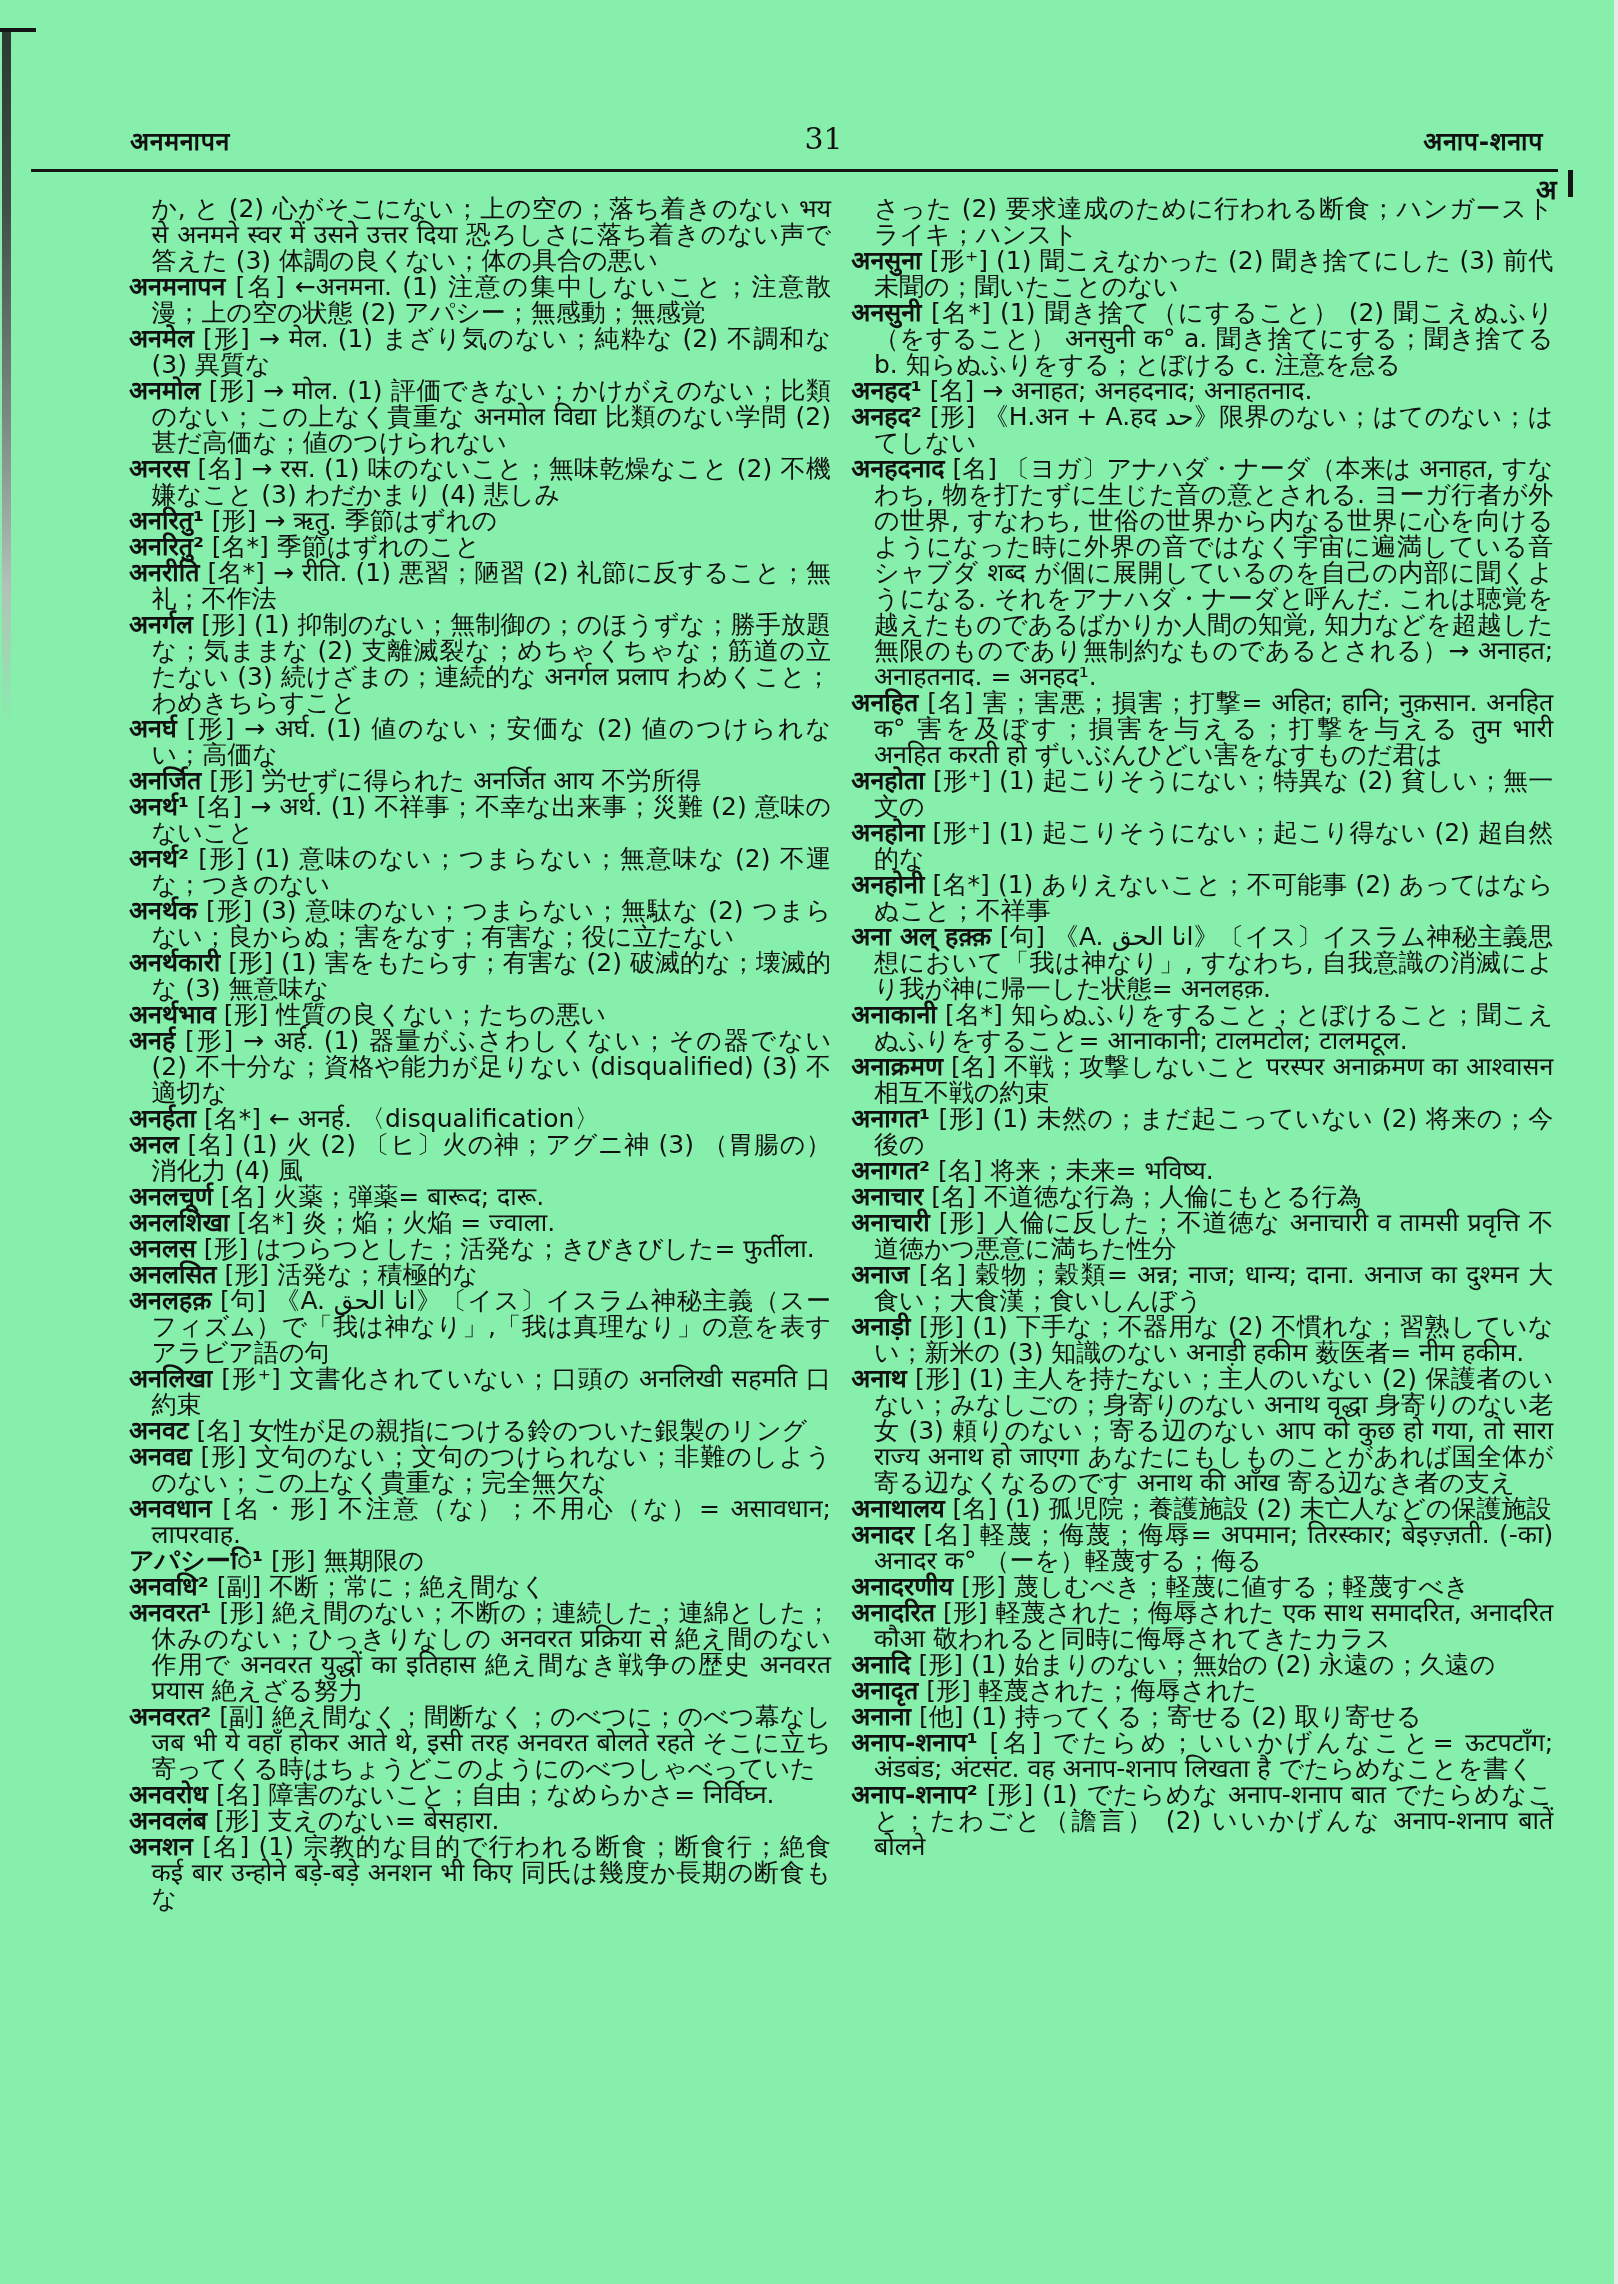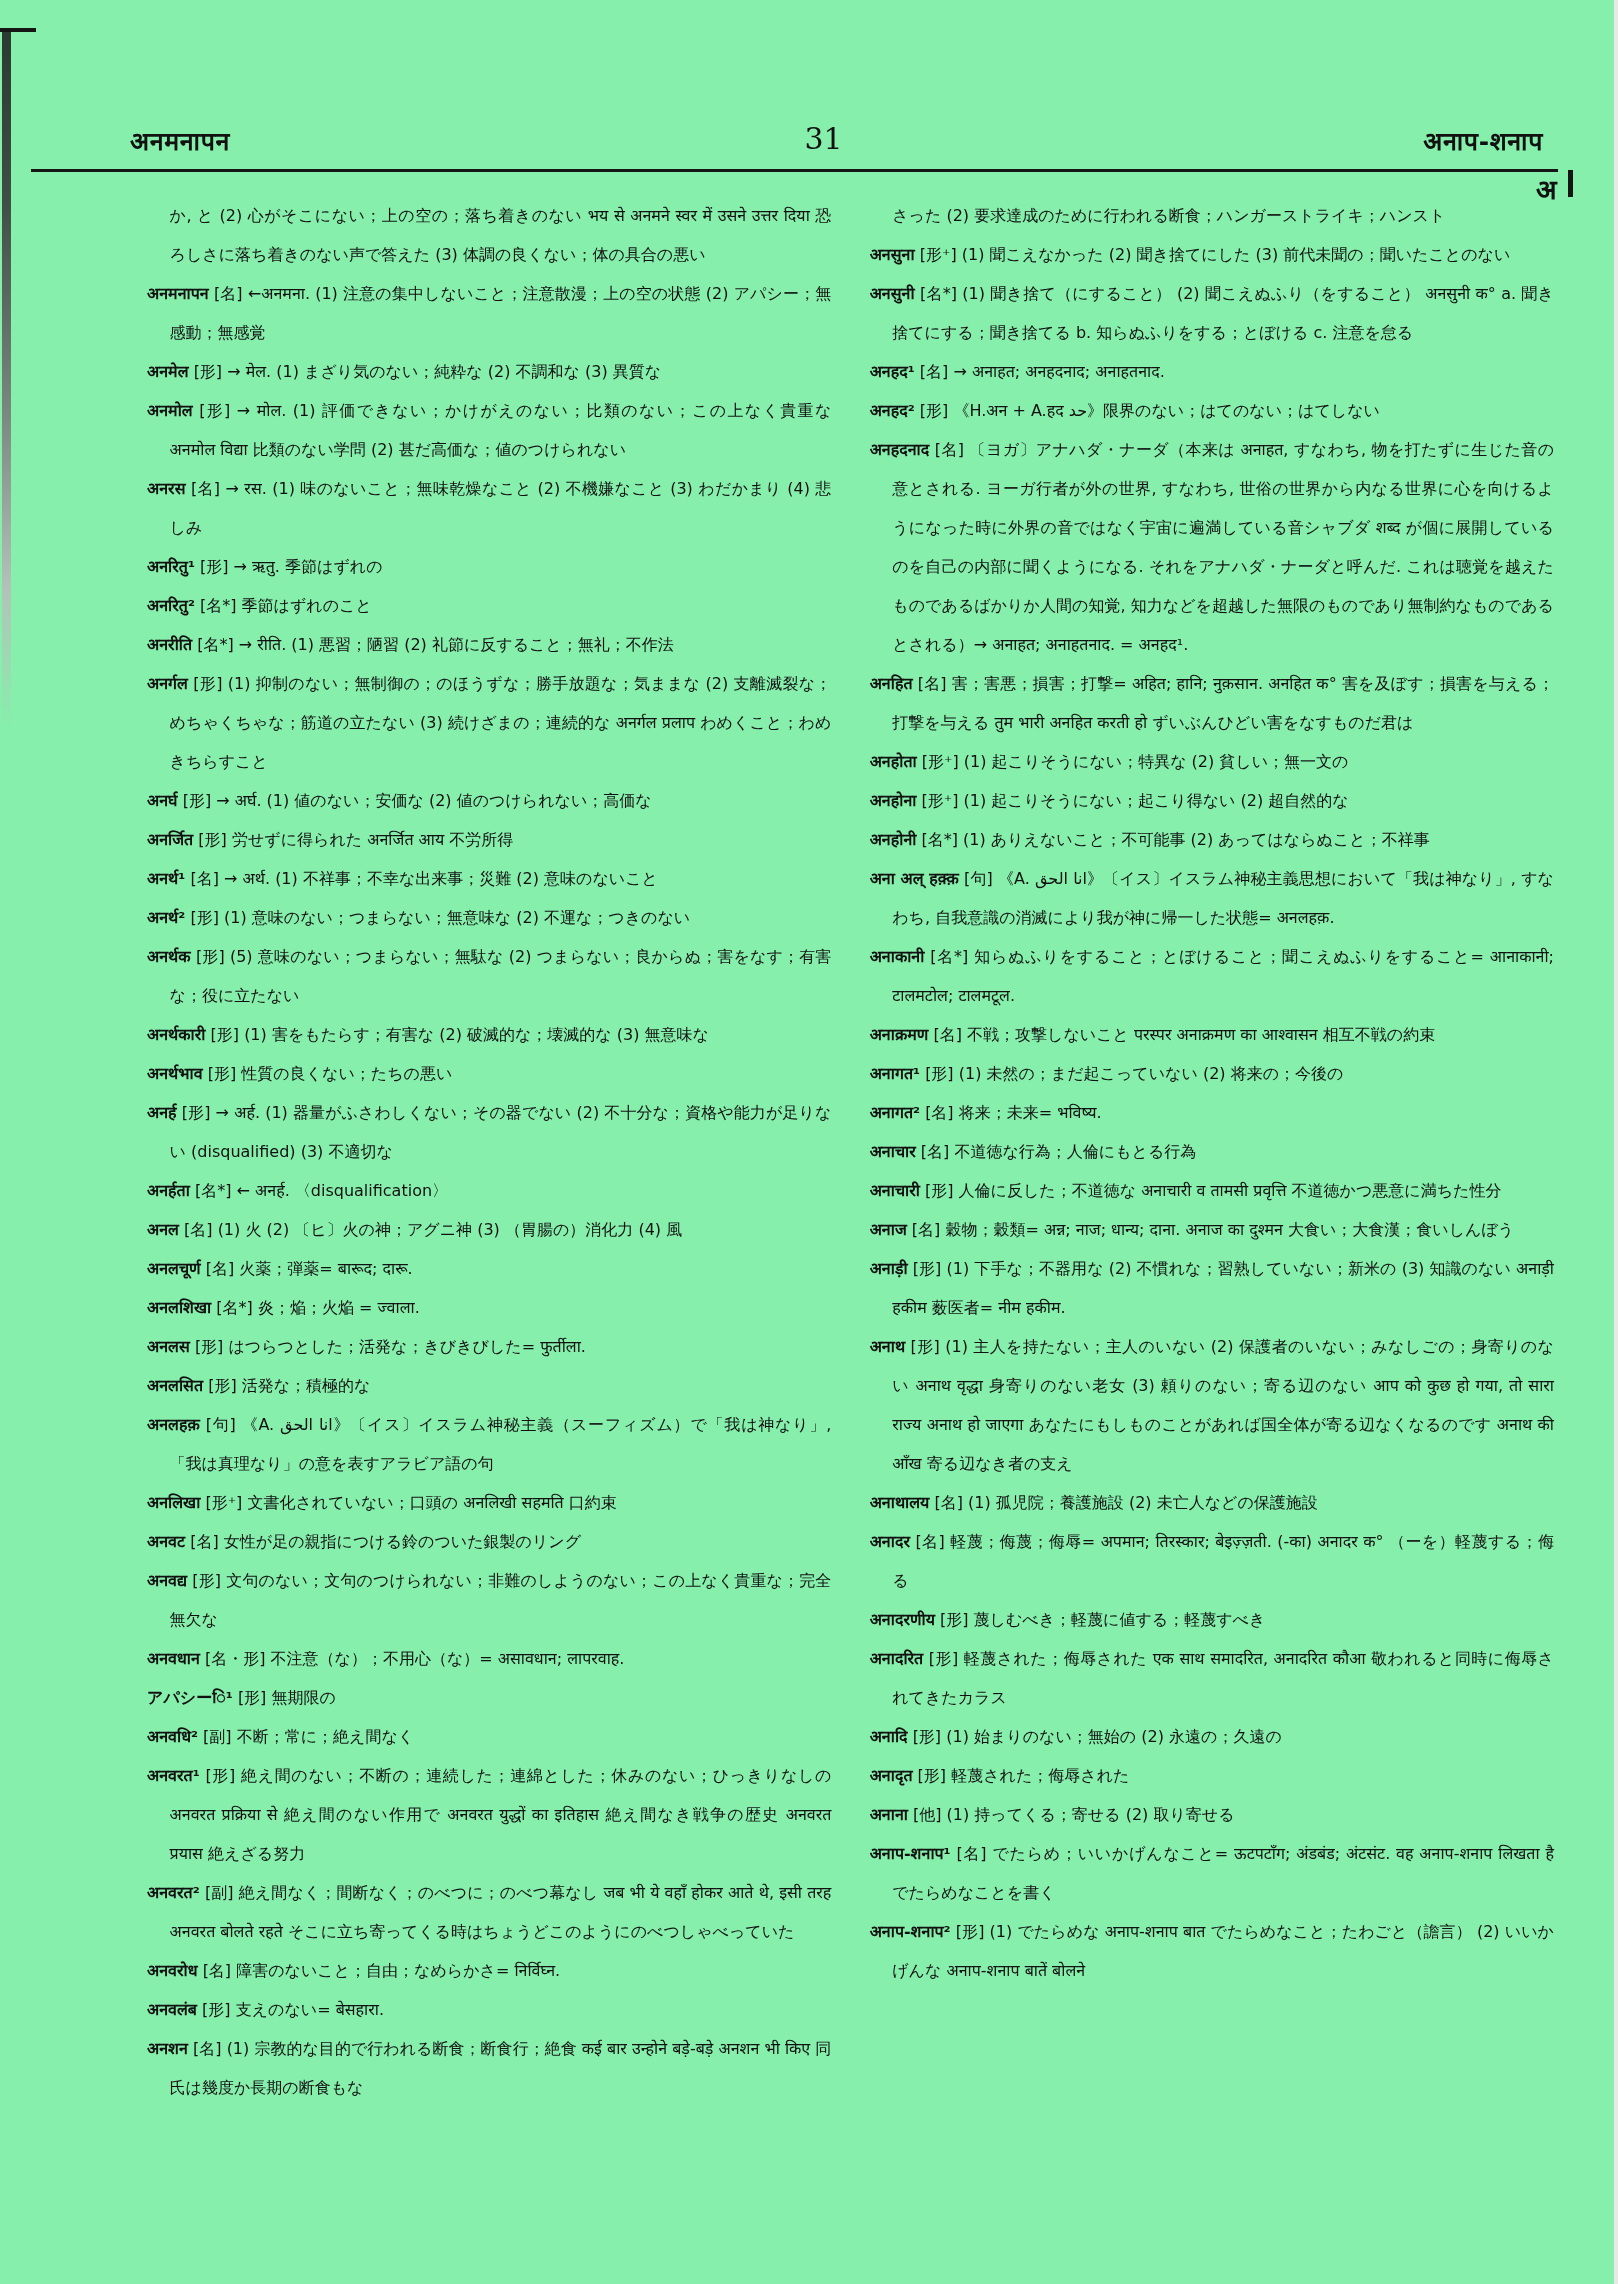--- a/index.html
+++ b/index.html
@@ -82,24 +82,23 @@
   .columns {
     position: absolute;
     top: 196px;
     left: 129px;
     width: 1425px;
     display: flex;
     gap: 20.3px;
   }
   .col {
     width: 702px;
-    font-size: 16px;
-    line-height: 39px;
+    font-size: 25px;
+    line-height: 26px;
     text-align: justify;
-    margin-left: 18px;
   }
   .entry {
     margin: 0;
     padding-left: 22.6px;
     text-indent: -22.6px;
   }
   .entry.cont {
     text-indent: 0;
   }
   .head {
@@ -137,21 +136,21 @@
         <p class="entry"><span class="head">अनमोल</span> <span class="pos">[形]</span> <span>→ मोल. (1) 評価できない；かけがえのない；比類のない；この上なく貴重な अनमोल विद्या 比類のない学問 (2) 甚だ高価な；値のつけられない</span></p>
         <p class="entry"><span class="head">अनरस</span> <span class="pos">[名]</span> <span>→ रस. (1) 味のないこと；無味乾燥なこと (2) 不機嫌なこと (3) わだかまり (4) 悲しみ</span></p>
         <p class="entry"><span class="head">अनरितु¹</span> <span class="pos">[形]</span> <span>→ ऋतु. 季節はずれの</span></p>
         <p class="entry"><span class="head">अनरितु²</span> <span class="pos">[名*]</span> <span>季節はずれのこと</span></p>
         <p class="entry"><span class="head">अनरीति</span> <span class="pos">[名*]</span> <span>→ रीति. (1) 悪習；陋習 (2) 礼節に反すること；無礼；不作法</span></p>
         <p class="entry"><span class="head">अनर्गल</span> <span class="pos">[形]</span> <span>(1) 抑制のない；無制御の；のほうずな；勝手放題な；気ままな (2) 支離滅裂な；めちゃくちゃな；筋道の立たない (3) 続けざまの；連続的な अनर्गल प्रलाप わめくこと；わめきちらすこと</span></p>
         <p class="entry"><span class="head">अनर्घ</span> <span class="pos">[形]</span> <span>→ अर्घ. (1) 値のない；安価な (2) 値のつけられない；高価な</span></p>
         <p class="entry"><span class="head">अनर्जित</span> <span class="pos">[形]</span> <span>労せずに得られた अनर्जित आय 不労所得</span></p>
         <p class="entry"><span class="head">अनर्थ¹</span> <span class="pos">[名]</span> <span>→ अर्थ. (1) 不祥事；不幸な出来事；災難 (2) 意味のないこと</span></p>
         <p class="entry"><span class="head">अनर्थ²</span> <span class="pos">[形]</span> <span>(1) 意味のない；つまらない；無意味な (2) 不運な；つきのない</span></p>
-        <p class="entry"><span class="head">अनर्थक</span> <span class="pos">[形]</span> <span>(5) 意味のない；つまらない；無駄な (2) つまらない；良からぬ；害をなす；有害な；役に立たない</span></p>
+        <p class="entry"><span class="head">अनर्थक</span> <span class="pos">[形]</span> <span>(3) 意味のない；つまらない；無駄な (2) つまらない；良からぬ；害をなす；有害な；役に立たない</span></p>
         <p class="entry"><span class="head">अनर्थकारी</span> <span class="pos">[形]</span> <span>(1) 害をもたらす；有害な (2) 破滅的な；壊滅的な (3) 無意味な</span></p>
         <p class="entry"><span class="head">अनर्थभाव</span> <span class="pos">[形]</span> <span>性質の良くない；たちの悪い</span></p>
         <p class="entry"><span class="head">अनर्ह</span> <span class="pos">[形]</span> <span>→ अर्ह. (1) 器量がふさわしくない；その器でない (2) 不十分な；資格や能力が足りない (disqualified) (3) 不適切な</span></p>
         <p class="entry"><span class="head">अनर्हता</span> <span class="pos">[名*]</span> <span>← अनर्ह. 〈disqualification〉</span></p>
         <p class="entry"><span class="head">अनल</span> <span class="pos">[名]</span> <span>(1) 火 (2) 〔ヒ〕火の神；アグニ神 (3) （胃腸の）消化力 (4) 風</span></p>
         <p class="entry"><span class="head">अनलचूर्ण</span> <span class="pos">[名]</span> <span>火薬；弾薬= बारूद; दारू.</span></p>
         <p class="entry"><span class="head">अनलशिखा</span> <span class="pos">[名*]</span> <span>炎；焔；火焔 = ज्वाला.</span></p>
         <p class="entry"><span class="head">अनलस</span> <span class="pos">[形]</span> <span>はつらつとした；活発な；きびきびした= फुर्तीला.</span></p>
         <p class="entry"><span class="head">अनलसित</span> <span class="pos">[形]</span> <span>活発な；積極的な</span></p>
         <p class="entry"><span class="head">अनलहक़</span> <span class="pos">[句]</span> <span>《A. انا الحق》〔イス〕イスラム神秘主義（スーフィズム）で「我は神なり」,「我は真理なり」の意を表すアラビア語の句</span></p>

